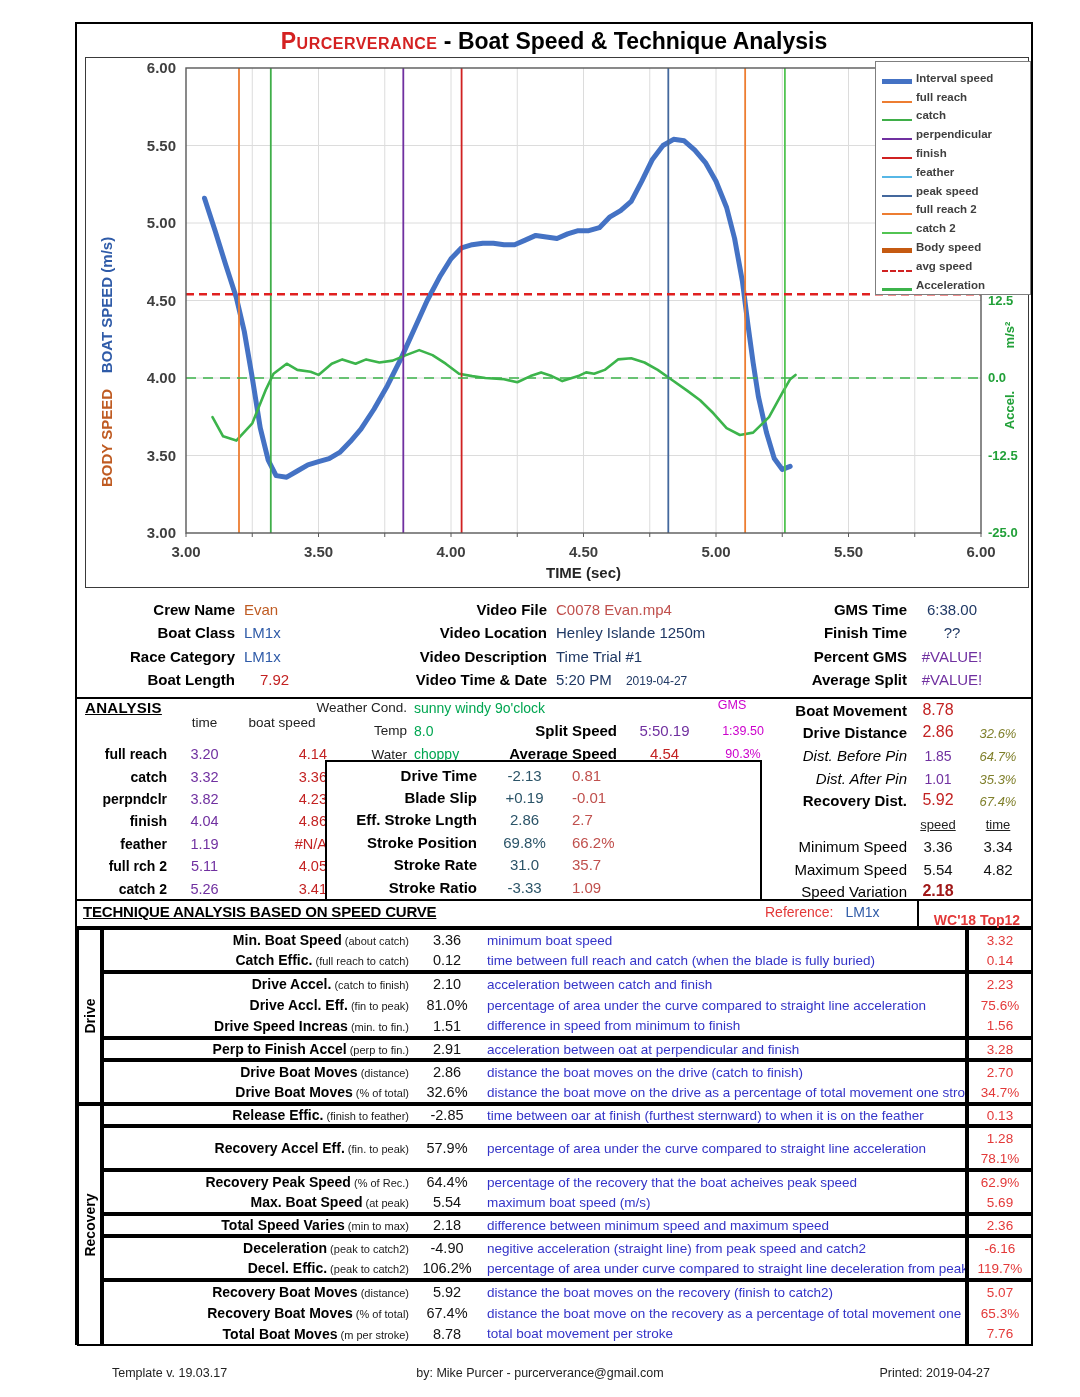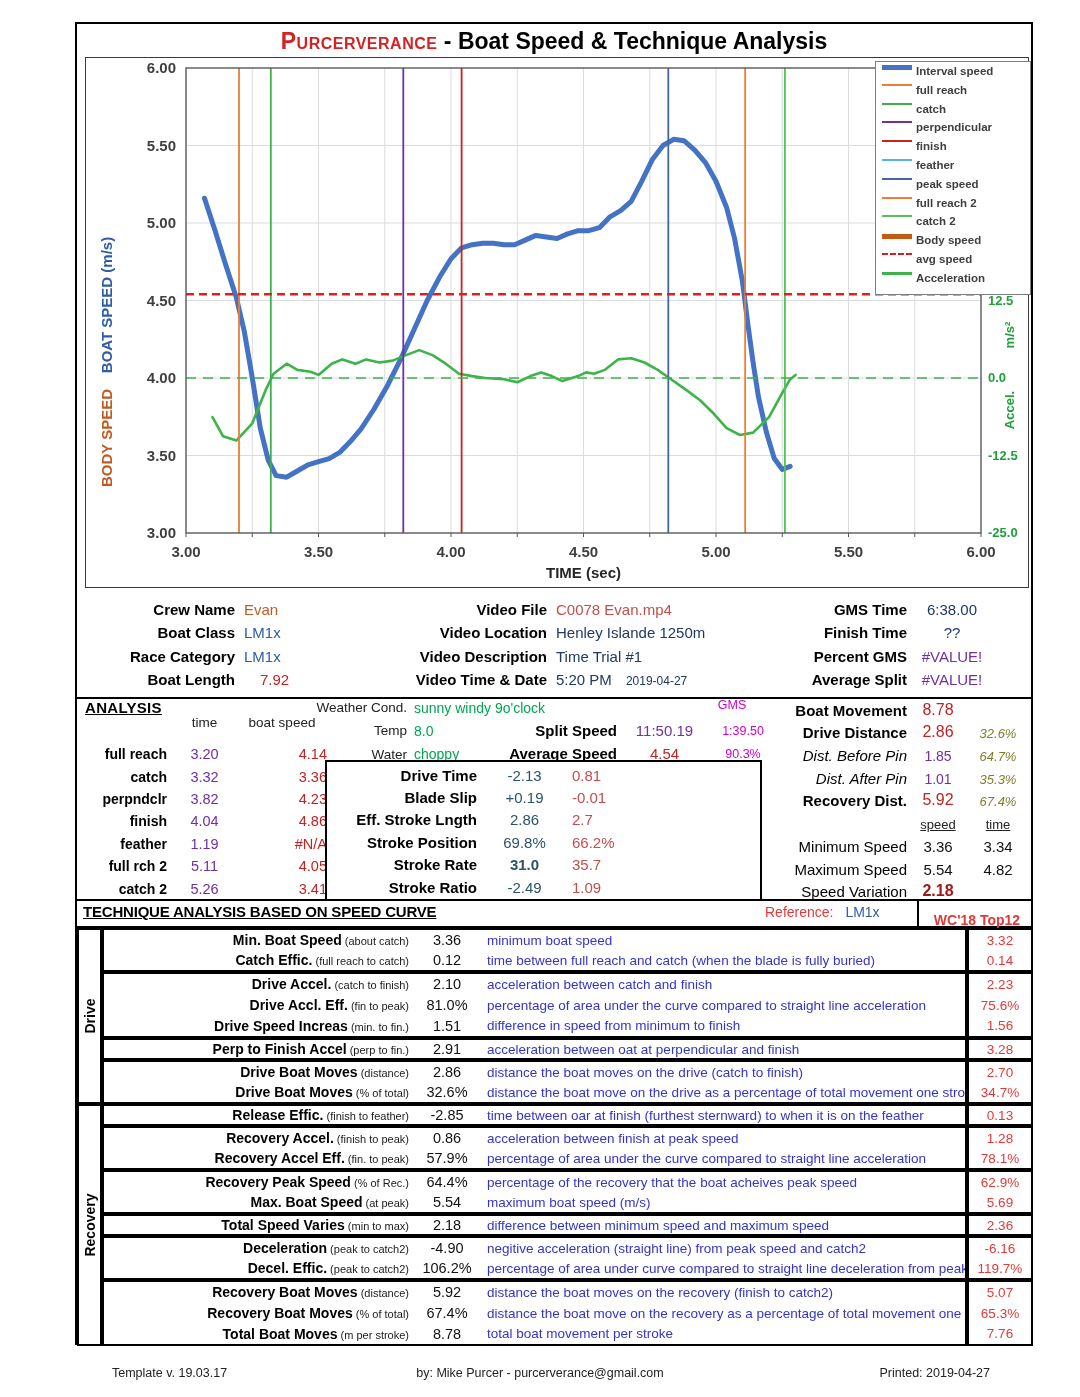--- a/index.html
+++ b/index.html
@@ -8,21 +8,21 @@
   .frame{position:absolute;left:75px;top:22px;width:958px;height:1323px;
          border:2px solid #000;box-sizing:border-box;}
   .title{position:absolute;left:0;top:0;width:100%;height:32px;line-height:34px;
          text-align:center;font-size:23px;font-weight:bold;border-radius:7px;}
   .brand{color:#D42121;font-variant:small-caps;letter-spacing:.5px;}
   
   .chart-box{position:absolute;left:8px;top:33px;width:944px;height:531px;
              border:1.5px solid #3a3a3a;box-sizing:border-box;background:#fff;}
   .legend{position:absolute;left:789px;top:3px;width:156px;background:#fff;
           border:1.2px solid #7f7f7f;padding:3px 0 3px 6px;box-sizing:border-box;}
-  .legend-item{display:flex;align-items:flex-start;height:18.8px;font-size:11.5px;
+  .legend-item{display:flex;align-items:flex-end;height:18.8px;font-size:11.5px;
                font-weight:bold;color:#3F3F3F;white-space:nowrap;}
   .legend-swatch{display:inline-block;width:30px;margin-right:4px;}
   
   .info-group{position:absolute;}
   .info-row{display:flex;align-items:center;height:23.3px;font-size:15px;}
   .info-label{font-weight:bold;text-align:right;white-space:nowrap;}
   .info-value{margin-left:9px;white-space:nowrap;}
   .info-value.ctr{margin-left:5px;width:80px;text-align:center;}
   .info-extra{font-size:12px;margin-left:14px;}
   .num{padding-left:16px;}
@@ -48,21 +48,21 @@
   .ss-row{display:flex;height:23.3px;align-items:center;}
   .ss-label{width:160px;text-align:right;font-weight:bold;font-size:15px;white-space:nowrap;}
   .ss-value{width:95px;text-align:center;font-size:15px;}
   .ss-gms{width:62px;text-align:center;font-size:12.5px;color:#CC00CC;}
   .metrics{position:absolute;left:248px;top:736px;width:437px;height:141px;
            border:2px solid #000;box-sizing:border-box;padding-top:2px;}
   .mt-row{display:flex;height:22.4px;align-items:center;}
   .mt-label{width:150px;text-align:right;font-weight:bold;font-size:15px;white-space:nowrap;}
   .mt-v1{width:95px;text-align:center;font-size:15px;color:#2B5468;}
   .mt-v2{width:85px;font-size:15px;color:#C0504D;}
-  .mt-v1.bold{font-weight:bold;}
+  .mt-v1.bold{font-weight:normal;}
   .movement{position:absolute;left:640px;top:672px;width:315px;}
   .mv-row{display:flex;height:22.7px;align-items:flex-end;}
   .mv-label{width:190px;text-align:right;font-size:15px;white-space:nowrap;}
   .mv-label.bold{font-weight:bold;}
   .mv-label.italic{font-style:italic;}
   .mv-v1{width:62px;text-align:center;font-size:16px;}
   .mv-v1.sm,.mv-v2.sm{font-size:14px;}
   .mv-v2{width:58px;text-align:center;}
   .mv-hdr{font-size:13px;text-decoration:underline;color:#222;}
   .mv-plain{font-size:15px;color:#111;}
@@ -279,21 +279,21 @@
         </div>
         <div class="wx-row">
           <div class="wx-label">Water</div>
           <div class="wx-value">choppy</div>
         </div>
       </div>
     <div class="gms-head">GMS</div>
     <div class="spdsum" id="spdsum">
         <div class="ss-row">
           <div class="ss-label">Split Speed</div>
-          <div class="ss-value purple">11:50.19</div>
+          <div class="ss-value purple">5:50.19</div>
           <div class="ss-gms">1:39.50</div>
         </div>
         <div class="ss-row">
           <div class="ss-label">Average Speed</div>
           <div class="ss-value red">4.54</div>
           <div class="ss-gms">90.3%</div>
         </div>
       </div>
     <div class="metrics" id="metrics">
         <div class="mt-row">
@@ -316,21 +316,21 @@
           <div class="mt-v1">69.8%</div>
           <div class="mt-v2">66.2%</div>
         </div>
         <div class="mt-row">
           <div class="mt-label">Stroke Rate</div>
           <div class="mt-v1 bold">31.0</div>
           <div class="mt-v2">35.7</div>
         </div>
         <div class="mt-row">
           <div class="mt-label">Stroke Ratio</div>
-          <div class="mt-v1">-2.49</div>
+          <div class="mt-v1">-3.33</div>
           <div class="mt-v2">1.09</div>
         </div>
       </div>
     <div class="movement" id="movement">
         <div class="mv-row">
           <div class="mv-label bold">Boat Movement</div>
           <div class="mv-v1 red">8.78</div>
           <div class="mv-v2 olive"></div>
         </div>
         <div class="mv-row">
@@ -458,25 +458,20 @@
             <div class="tr-name"><b>Release Effic.</b><span class="tr-qual"> (finish to feather)</span></div>
             <div class="tr-val">-2.85</div>
             <div class="tr-desc">time between oar at finish (furthest sternward) to when it is on the feather</div>
           </div>
         </div>
         <div class="tech-refgroup" style="top: 1080px; height: 22px;">
           <div class="tech-refrow">0.13</div>
         </div>
         <div class="tech-group" style="top: 1102px; height: 44px;">
           <div class="tech-row">
-            <div class="tr-name"><b>Recovery Accel.</b><span class="tr-qual"> (finish to peak)</span></div>
-            <div class="tr-val">0.86</div>
-            <div class="tr-desc">acceleration between finish at peak speed</div>
-          </div>
-          <div class="tech-row">
             <div class="tr-name"><b>Recovery Accel Eff.</b><span class="tr-qual"> (fin. to peak)</span></div>
             <div class="tr-val">57.9%</div>
             <div class="tr-desc">percentage of area under the curve compared to straight line acceleration</div>
           </div>
         </div>
         <div class="tech-refgroup" style="top: 1102px; height: 44px;">
           <div class="tech-refrow">1.28</div>
           <div class="tech-refrow">78.1%</div>
         </div>
         <div class="tech-group" style="top: 1146px; height: 44px;">

